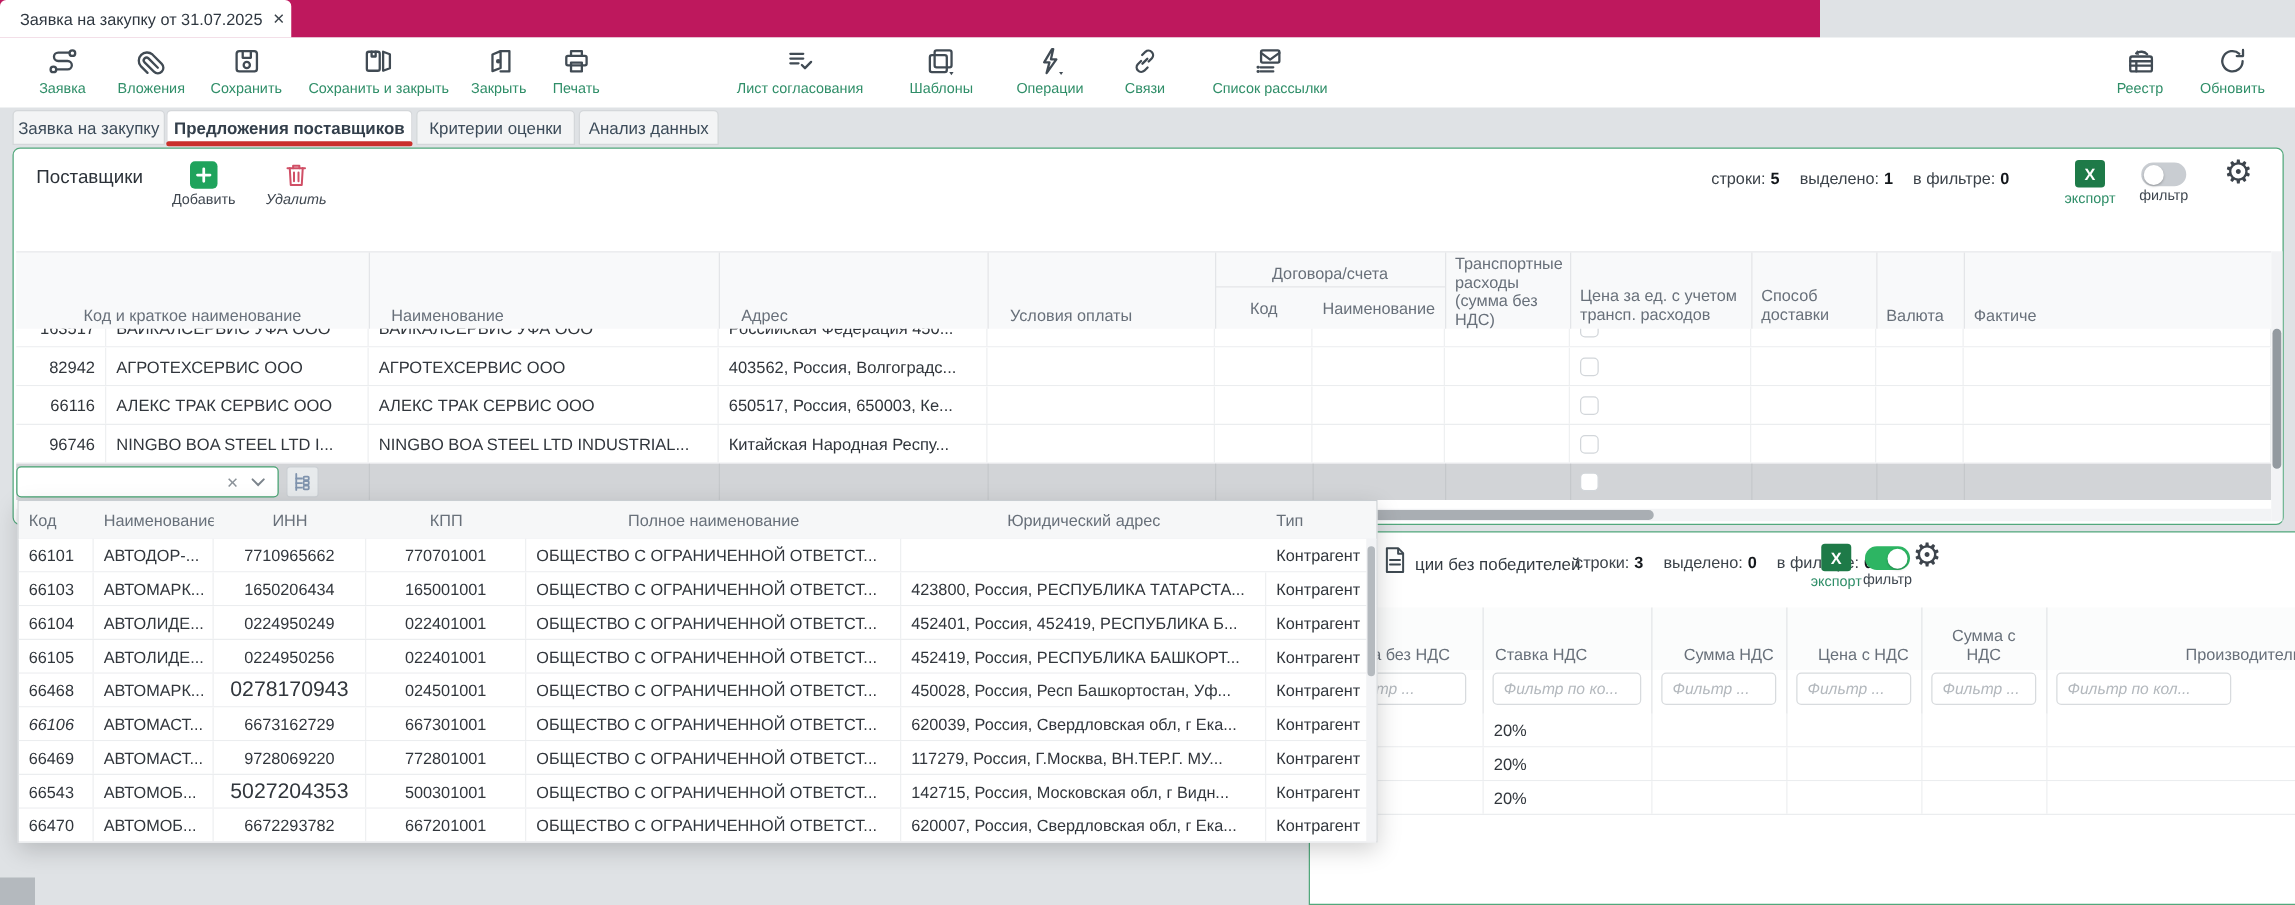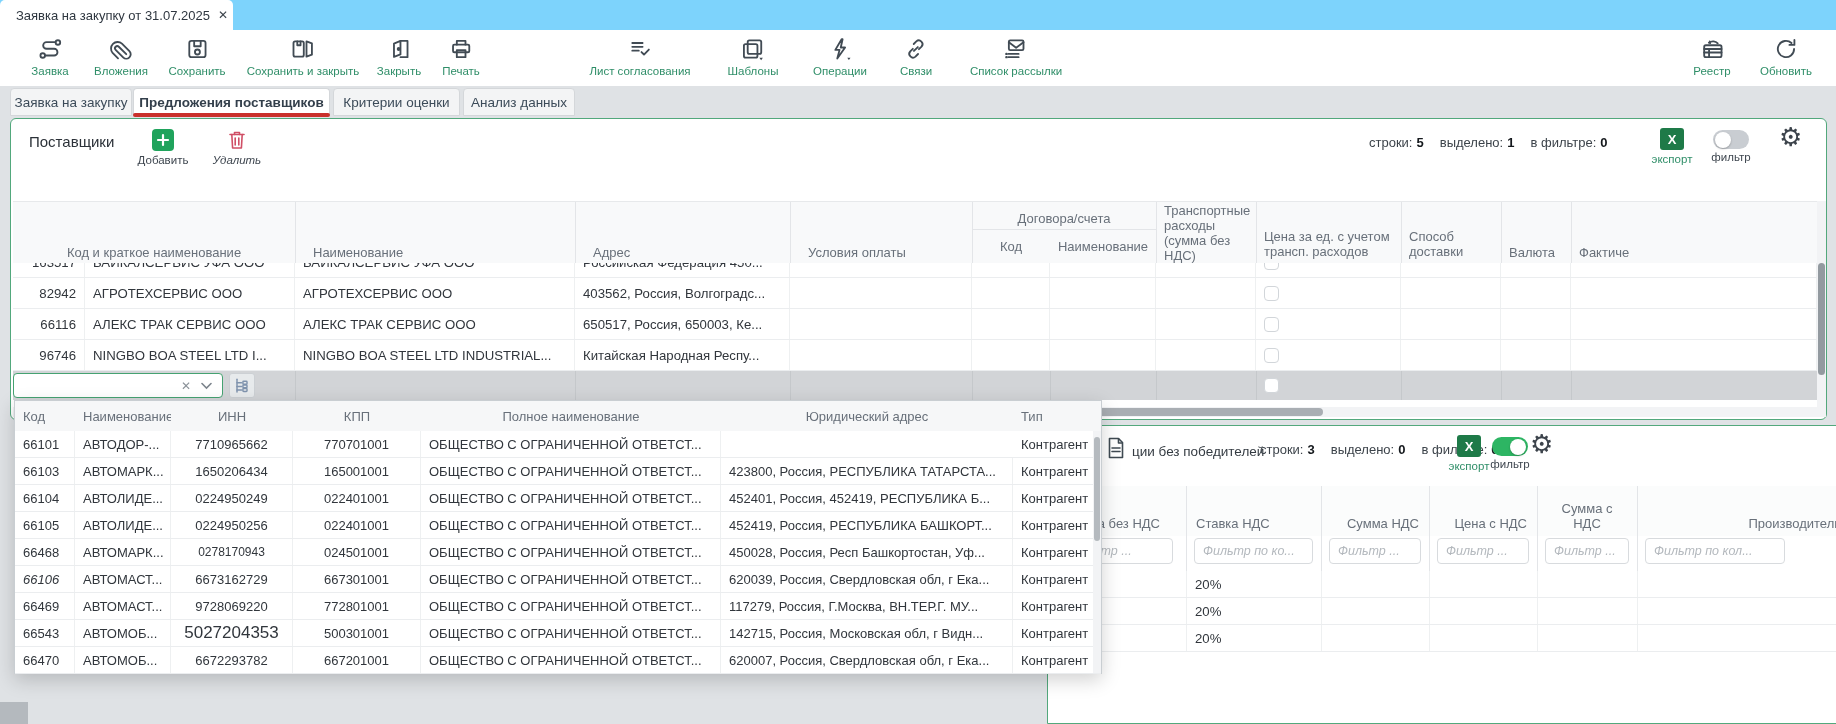--- a/index.html
+++ b/index.html
@@ -4,21 +4,21 @@
 <style>
   html,body{margin:0;padding:0;}
   body{
     width:1836px;height:724px;position:relative;overflow:hidden;
     background:#dfe2e5;
     font-family:"Liberation Sans","DejaVu Sans",sans-serif;
     -webkit-font-smoothing:antialiased;
   }
   .abs{position:absolute;}
   
-  .tabbar{left:0;top:0;width:1836px;height:30px;background:#7dd3fc;}
+  .tabbar{left:0;top:0;width:1456px;height:30px;background:#be185d;}
   .doc-tab{left:0;top:0;width:233px;height:30px;background:#ffffff;border-radius:5px 5px 0 0;
     display:flex;align-items:center;padding:0 12px 0 16px;box-sizing:border-box;}
   .doc-tab-title{font-size:13px;color:#2f3740;white-space:nowrap;flex:1;}
   .doc-tab-close{font-size:12px;color:#3c444c;margin-left:8px;cursor:pointer;}
   
   .toolbar{left:0;top:30px;width:1836px;height:56px;background:#ffffff;}
   .tb-item{position:absolute;top:6px;transform:translateX(-50%);text-align:center;cursor:pointer;}
   .tb-item .ic{height:26px;display:flex;justify-content:center;align-items:center;}
   .tb-item .lb{font-size:11.5px;color:#2f8e68;margin-top:3px;white-space:nowrap;}
   
@@ -513,21 +513,21 @@
       <div class="cell" style="left: 60px; width: 96px; font-size: 13px;">АВТОЛИДЕ...</div>
       <div class="cell" style="left: 156px; width: 122px; font-size: 13px; justify-content: center;">0224950256</div>
       <div class="cell" style="left: 278px; width: 128px; font-size: 13px; justify-content: center;">022401001</div>
       <div class="cell" style="left: 406px; width: 300px; font-size: 13px;">ОБЩЕСТВО С ОГРАНИЧЕННОЙ ОТВЕТСТ...</div>
       <div class="cell" style="left: 706px; width: 292px; font-size: 13px;">452419, Россия, РЕСПУБЛИКА БАШКОРТ...</div>
       <div class="cell" style="left: 998px; width: 82px; font-size: 13px;">Контрагент</div>
     </div>
     <div class="row" style="left: 0px; top: 138px; width: 1086px; height: 27px;">
       <div class="cell" style="left: 0px; width: 60px; font-size: 13px;">66468</div>
       <div class="cell" style="left: 60px; width: 96px; font-size: 13px;">АВТОМАРК...</div>
-      <div class="cell" style="left: 156px; width: 122px; font-size: 12px; justify-content: center;">0278170943</div>
+      <div class="cell" style="left: 156px; width: 122px; font-size: 17px; justify-content: center;">0278170943</div>
       <div class="cell" style="left: 278px; width: 128px; font-size: 13px; justify-content: center;">024501001</div>
       <div class="cell" style="left: 406px; width: 300px; font-size: 13px;">ОБЩЕСТВО С ОГРАНИЧЕННОЙ ОТВЕТСТ...</div>
       <div class="cell" style="left: 706px; width: 292px; font-size: 13px;">450028, Россия, Респ Башкортостан, Уф...</div>
       <div class="cell" style="left: 998px; width: 82px; font-size: 13px;">Контрагент</div>
     </div>
     <div class="row" style="left: 0px; top: 165px; width: 1086px; height: 27px;">
       <div class="cell" style="left: 0px; width: 60px; font-size: 13px; font-style: italic;">66106</div>
       <div class="cell" style="left: 60px; width: 96px; font-size: 13px;">АВТОМАСТ...</div>
       <div class="cell" style="left: 156px; width: 122px; font-size: 13px; justify-content: center;">6673162729</div>
       <div class="cell" style="left: 278px; width: 128px; font-size: 13px; justify-content: center;">667301001</div>

